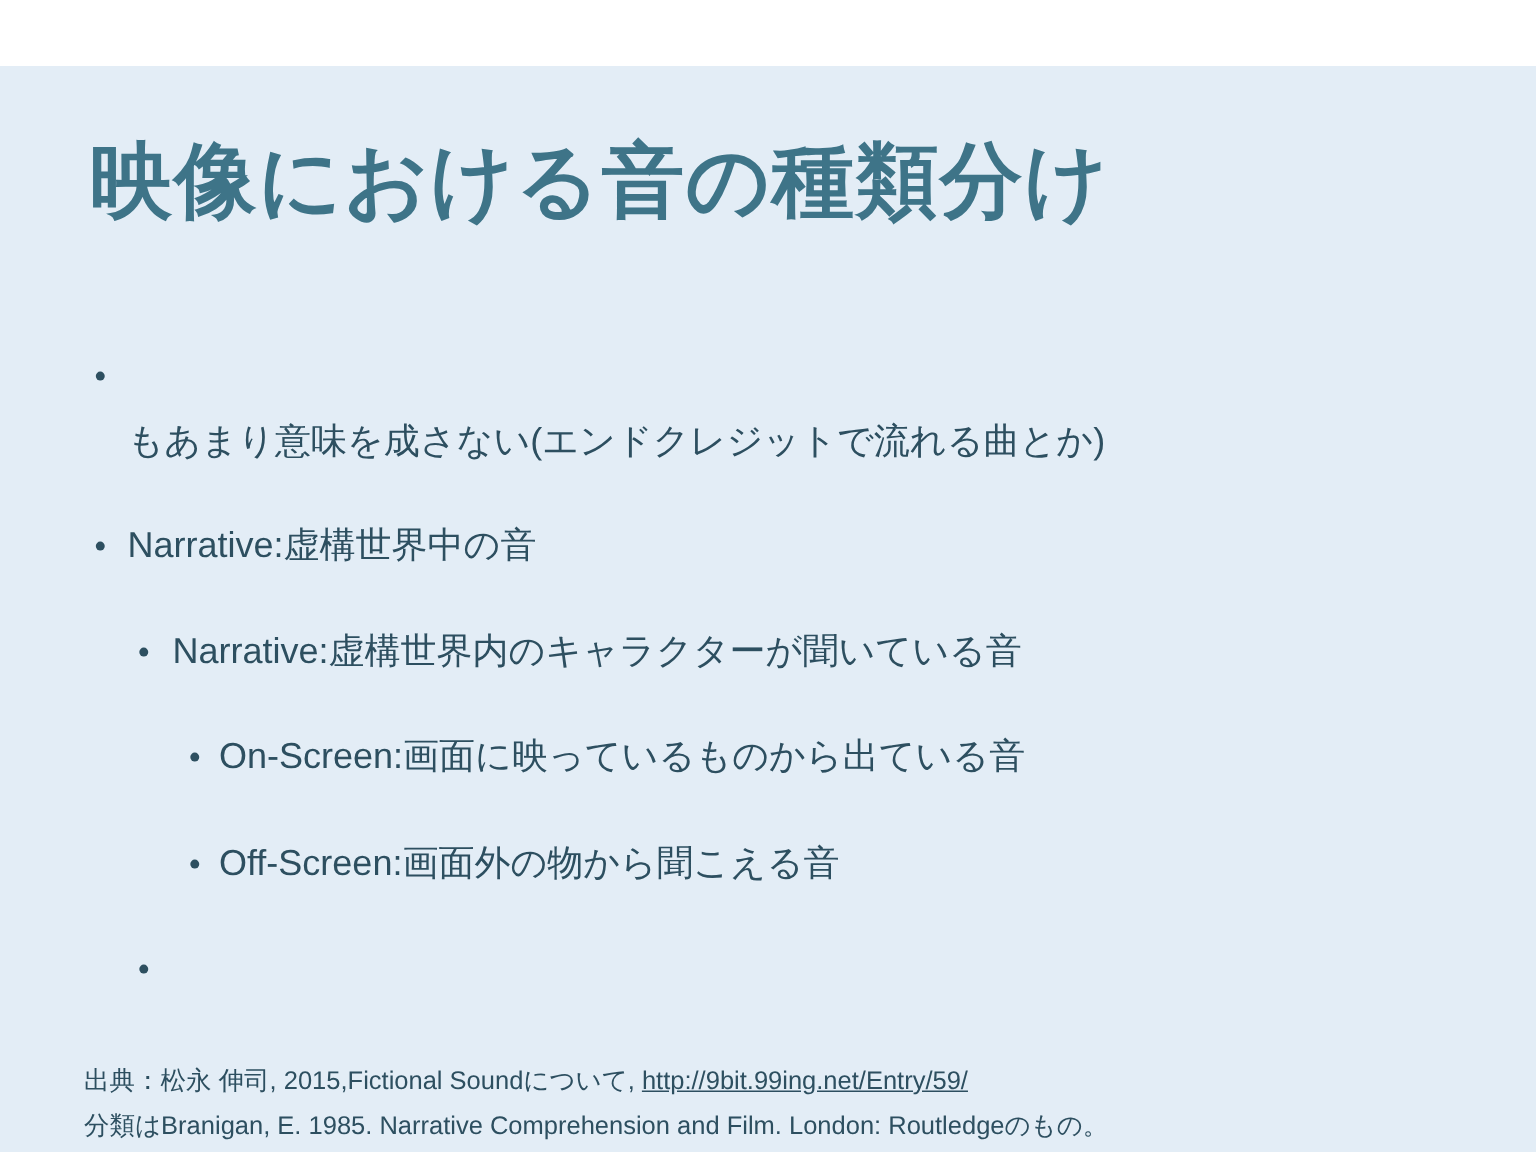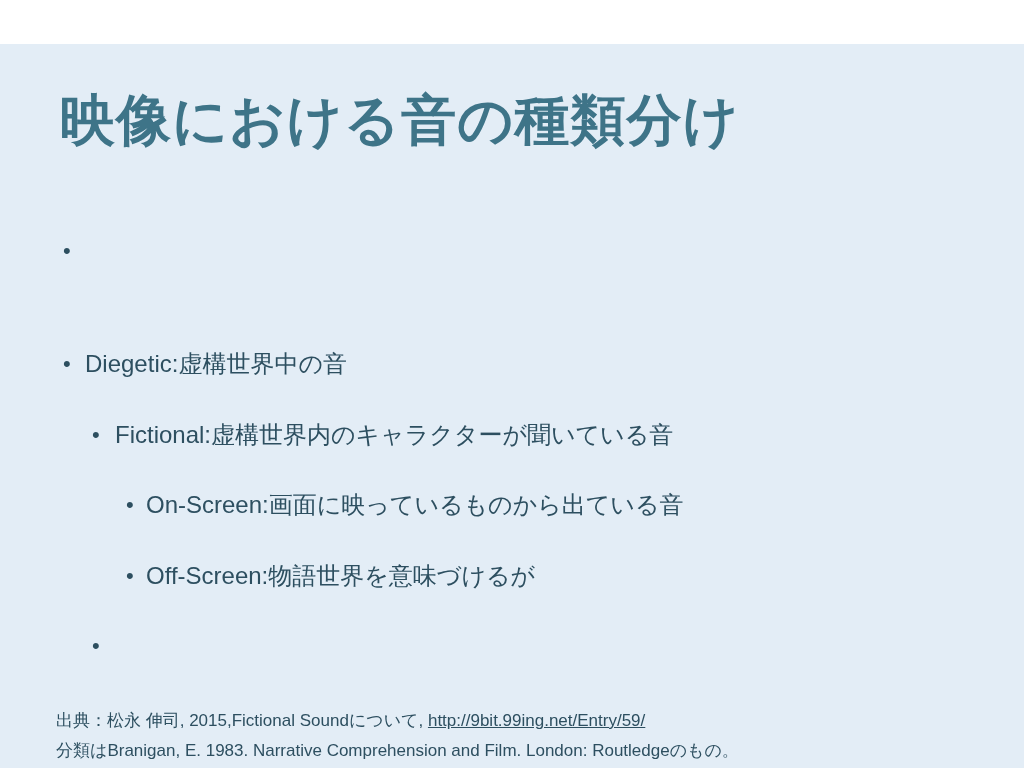--- a/index.html
+++ b/index.html
@@ -83,58 +83,59 @@
 <body>
 
 <div class="slide">
 
   <h1 class="slide-title">映像における音の種類分け</h1>
 
   <div class="bullet-row row-l1 row-wrap b1">
     <span class="marker">•</span>
     <span class="lines">
       <br>
+      <span>もあまり意味を成さない(エンドクレジットで流れる曲とか)</span>
     </span>
   </div>
 
   <div class="bullet-row row-l1 b2">
     <span class="marker">•</span>
     <span class="lines">
-      <span>Diegetic:虚構世界中の音</span>
+      <span>Narrative:虚構世界中の音</span>
     </span>
   </div>
 
   <div class="bullet-row row-l2 b3">
     <span class="marker">•</span>
     <span class="lines">
-      <span>Fictional:虚構世界内のキャラクターが聞いている音</span>
+      <span>Narrative:虚構世界内のキャラクターが聞いている音</span>
     </span>
   </div>
 
   <div class="bullet-row row-l3 b4">
     <span class="marker">•</span>
     <span class="lines">
       <span>On-Screen:画面に映っているものから出ている音</span>
     </span>
   </div>
 
   <div class="bullet-row row-l3 b5">
     <span class="marker">•</span>
     <span class="lines">
-      <span>Off-Screen:物語世界を意味づけるが</span>
+      <span>Off-Screen:画面外の物から聞こえる音</span>
     </span>
   </div>
 
   <div class="bullet-row row-l2 b6">
     <span class="marker">•</span>
   </div>
 
   <div class="footer-line f1">
     <span>出典：松永 伸司, 2015,Fictional Soundについて, </span><a href="#">http://9bit.99ing.net/Entry/59/</a>
   </div>
 
   <div class="footer-line f2">
-    <span>分類はBranigan, E. 1983. Narrative Comprehension and Film. London: Routledgeのもの。</span>
+    <span>分類はBranigan, E. 1985. Narrative Comprehension and Film. London: Routledgeのもの。</span>
   </div>
 
   <div class="page-number">6</div>
 
 </div>
 
 </body></html>

